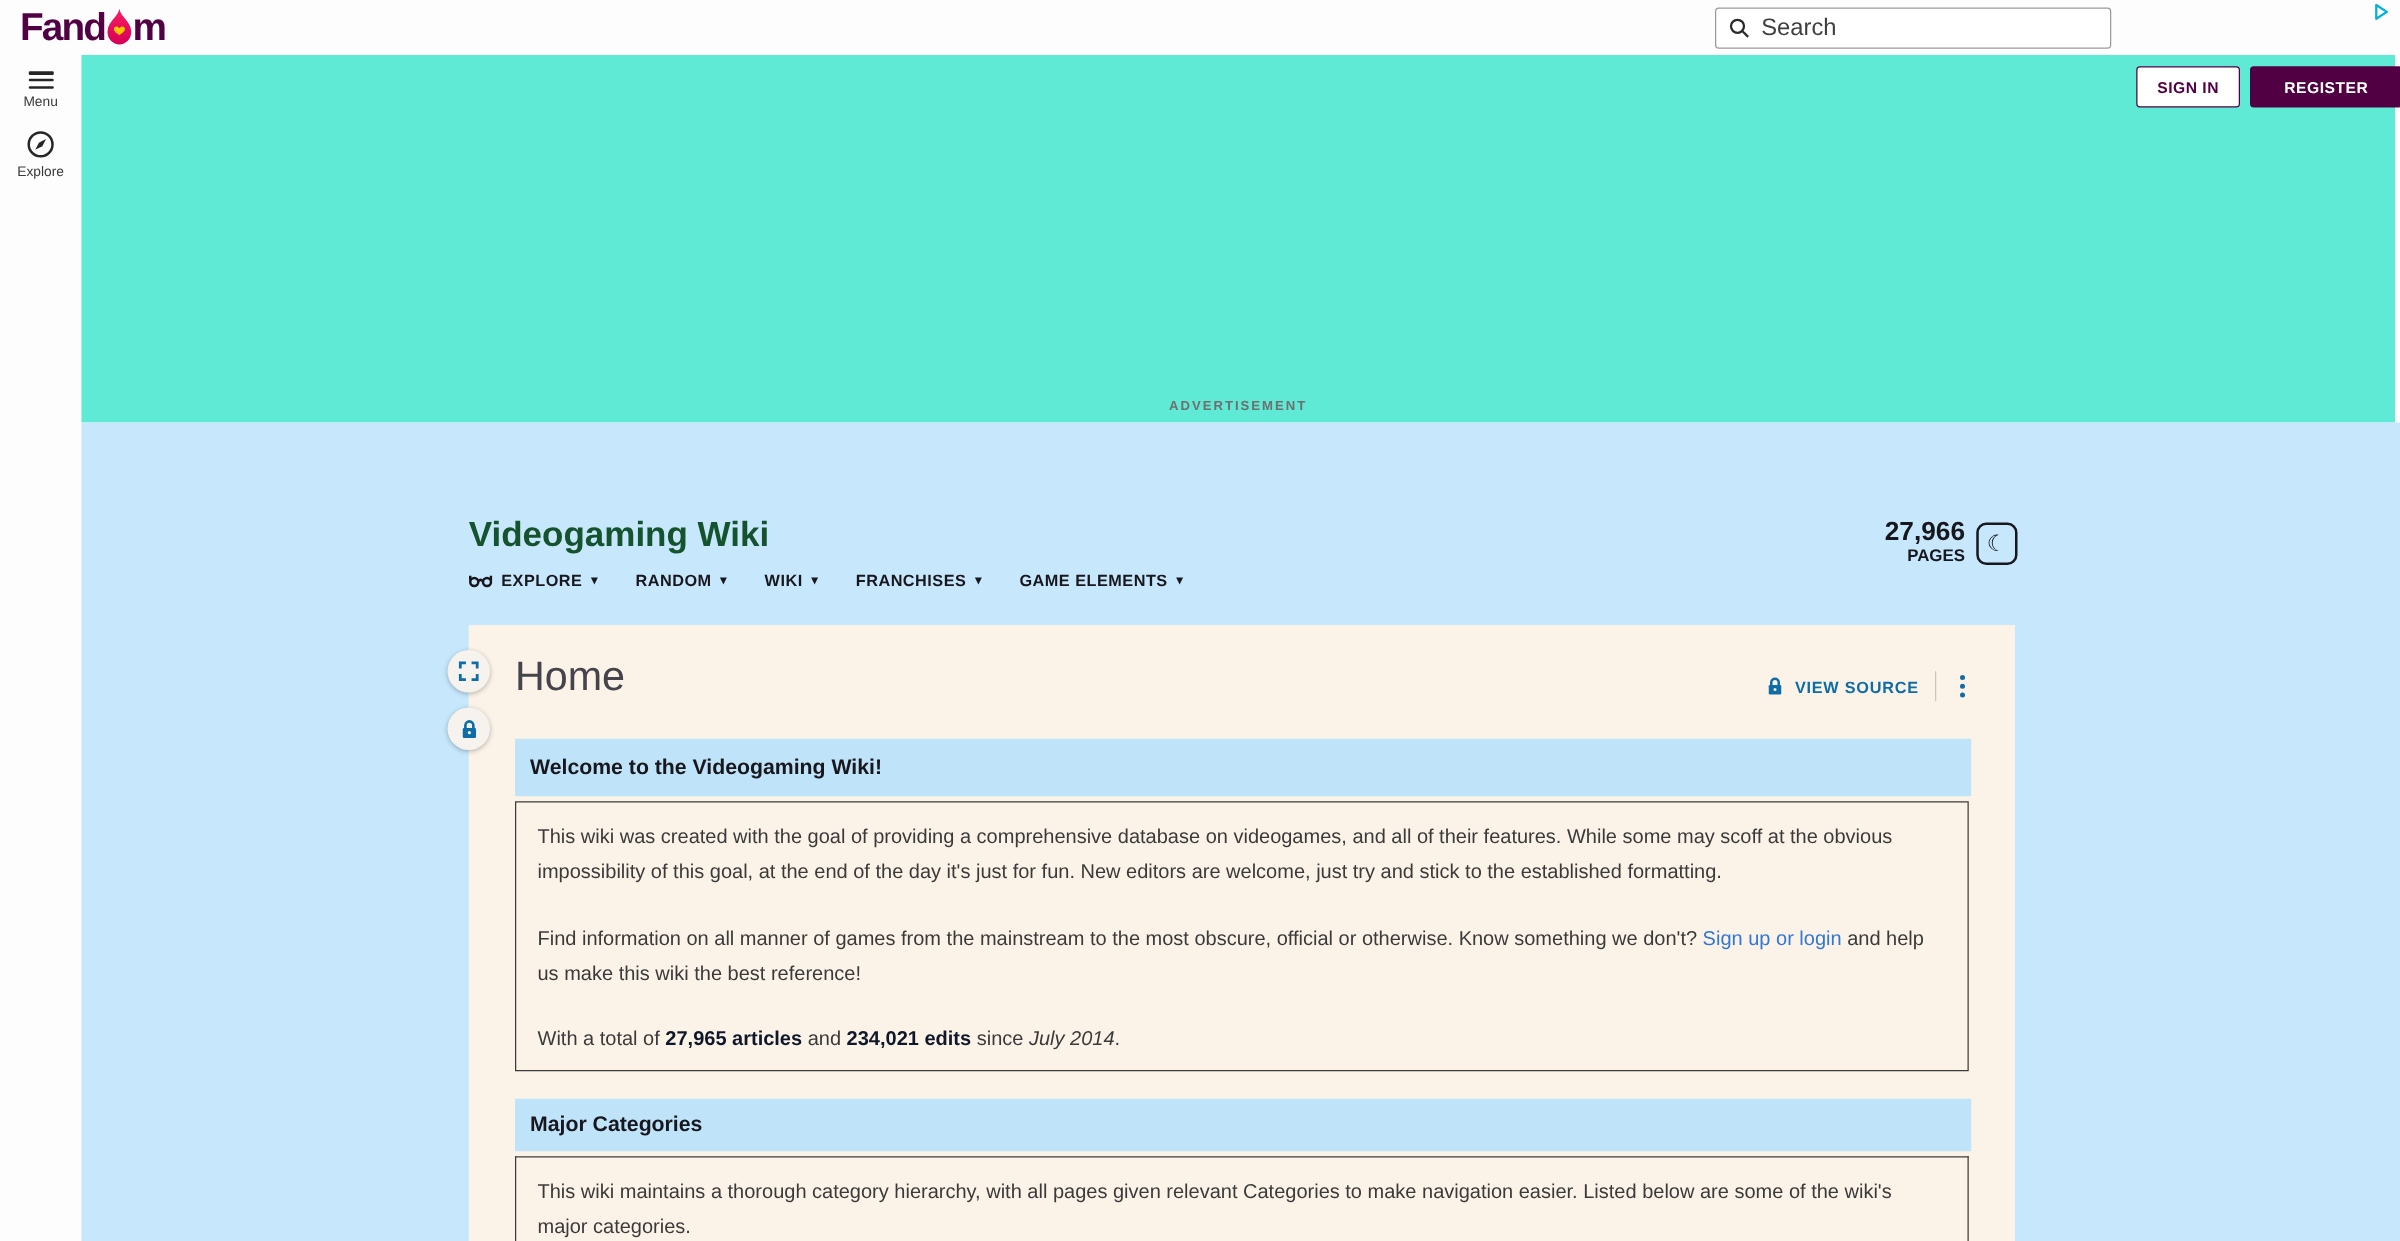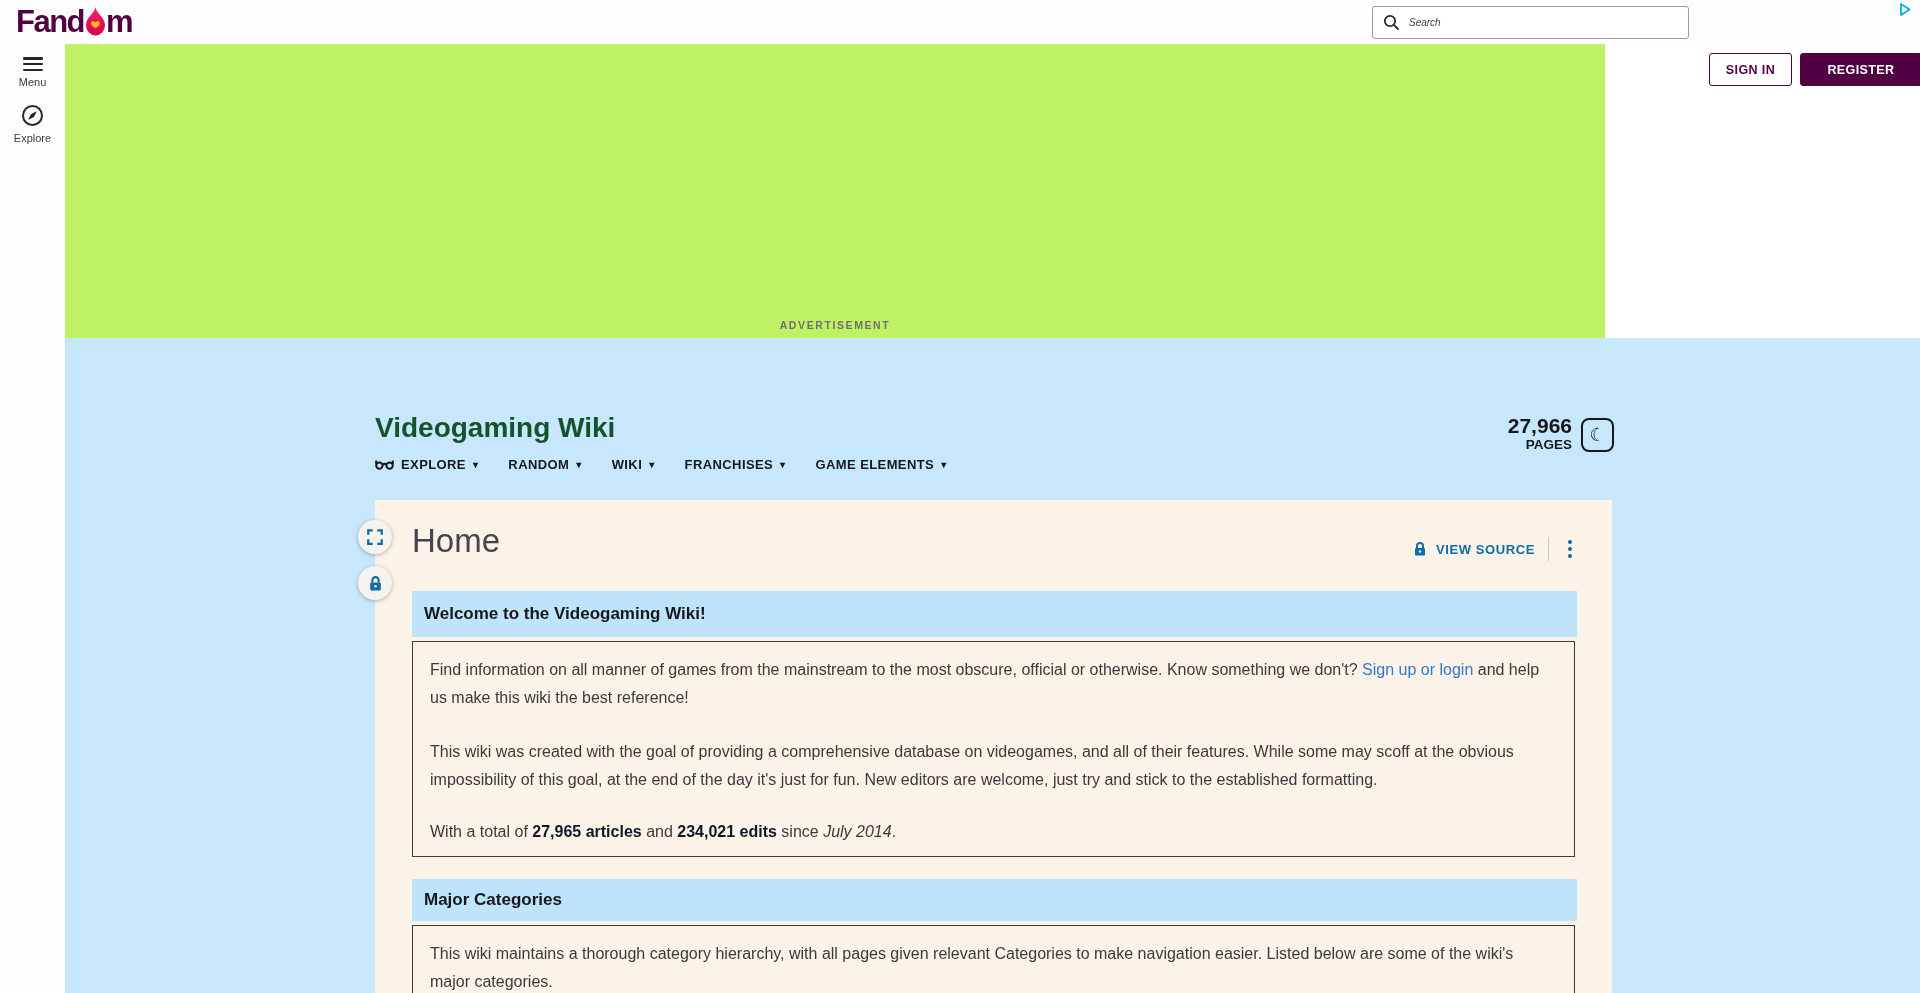--- a/index.html
+++ b/index.html
@@ -6,41 +6,41 @@
   html,body { width:1920px; height:993px; overflow:hidden; }
   body { font-family:"Liberation Sans", sans-serif; background:#ffffff; position:relative; }
 
   
   .topbar { position:absolute; left:0; top:0; width:1920px; height:44px; background:#fdfdfd; z-index:30; }
   .logo { position:absolute; left:16px; top:3px; height:38px; display:flex; align-items:center;
           font-weight:bold; font-size:31px; letter-spacing:-1.5px; color:#520044; cursor:pointer; }
   .logo .flame { display:inline-block; width:23px; height:32px; margin:0 -1px 0 0; vertical-align:middle; }
   .searchbox { position:absolute; left:1372px; top:6px; width:317px; height:33px; background:#ffffff;
                border:1px solid #9b9b9b; border-radius:3px; display:flex; align-items:center; padding:0 10px; gap:9px; }
-  .searchbox input { border:none; outline:none; background:transparent; flex:1; font-size:10px; color:#0369a1;
-                     font-family:"Liberation Sans", sans-serif;font-style:italic; }
+  .searchbox input { border:none; outline:none; background:transparent; flex:1; font-size:19px; color:#0369a1;
+                     font-family:"Liberation Sans", sans-serif; }
   .searchbox input::placeholder { color:#3f3f3f; opacity:1; }
   .btn { position:absolute; top:6px; height:33px; border-radius:3px; font-weight:bold; font-size:12.5px;
          letter-spacing:.4px; display:flex; align-items:center; justify-content:center; cursor:pointer;
          font-family:"Liberation Sans", sans-serif;margin-top:47px; }
   .btn-signin { left:1709px; width:83px; background:#ffffff; border:1px solid #520044; color:#520044; }
   .btn-register { left:1800px; width:122px; background:#520044; border:1px solid #520044; color:#ffffff; }
   .adchoices { position:absolute; right:7px; top:2px; width:15px; height:15px; cursor:pointer; }
 
   
   .rail { position:absolute; left:0; top:44px; width:65px; height:949px; background:#fdfdfd; z-index:20; }
   .rail-item { width:100%; display:flex; flex-direction:column; align-items:center; gap:5px; cursor:pointer; }
   .rail-item.menu { margin-top:13px; }
   .rail-item.explore { margin-top:16px; }
   .rail-label { font-size:11px; color:#3a3a3a; }
   .hamburger { width:20px; height:14px; display:flex; flex-direction:column; justify-content:space-between; }
   .hamburger span { display:block; height:2.5px; background:#262626; border-radius:1px; }
 
   
-  .adslot { position:absolute; left:65px; top:44px; width:1540px; height:294px; background:#bef264; }
+  .adslot { position:absolute; left:65px; top:44px; width:1851px; height:294px; background:#5eead4; }
   .adslot .ad-label { position:absolute; left:0; right:0; bottom:7px; text-align:center;
                       font-size:10.5px; font-weight:bold; letter-spacing:1.6px; color:#6f6f6f; }
 
   
   .content { position:absolute; left:65px; top:338px; width:1855px; height:655px; background:#c7e8fc; overflow:hidden; }
 
   .wiki-title { position:absolute; left:310px; top:74px; font-size:28px; font-weight:bold; color:#14532d; }
   .wiki-nav { position:absolute; left:310px; top:114px; height:24px; display:flex; align-items:center; gap:30px; }
   .nav-item { display:flex; align-items:center; gap:7px; font-size:13px; font-weight:bold; letter-spacing:.4px;
               color:#17171d; cursor:pointer; white-space:nowrap; }
@@ -231,22 +231,22 @@
           <span></span>
           <span></span>
       </div>
     </div>
 
     <div class="section-bar bar-welcome">
       <span>Welcome to the Videogaming Wiki!</span>
     </div>
 
     <div class="text-box box-welcome">
+      <p>This wiki was created with the goal of providing a comprehensive database on videogames, and all of their features. While some may scoff at the obvious impossibility of this goal, at the end of the day it's just for fun. New editors are welcome, just try and stick to the established formatting.</p>
       <p><span>Find information on all manner of games from the mainstream to the most obscure, official or otherwise. Know something we don't? </span><span class="inline-link">Sign up or login</span><span> and help us make this wiki the best reference!</span></p>
-      <p>This wiki was created with the goal of providing a comprehensive database on videogames, and all of their features. While some may scoff at the obvious impossibility of this goal, at the end of the day it's just for fun. New editors are welcome, just try and stick to the established formatting.</p>
       <p class="last-p"><span>With a total of </span><b>27,965 articles</b><span> and </span><b>234,021 edits</b><span> since </span><i>July 2014</i><span>.</span></p>
     </div>
 
     <div class="section-bar bar-major">
       <span>Major Categories</span>
     </div>
 
     <div class="text-box box-major">
       <p>This wiki maintains a thorough category hierarchy, with all pages given relevant Categories to make navigation easier. Listed below are some of the wiki's major categories.</p>
     </div>

